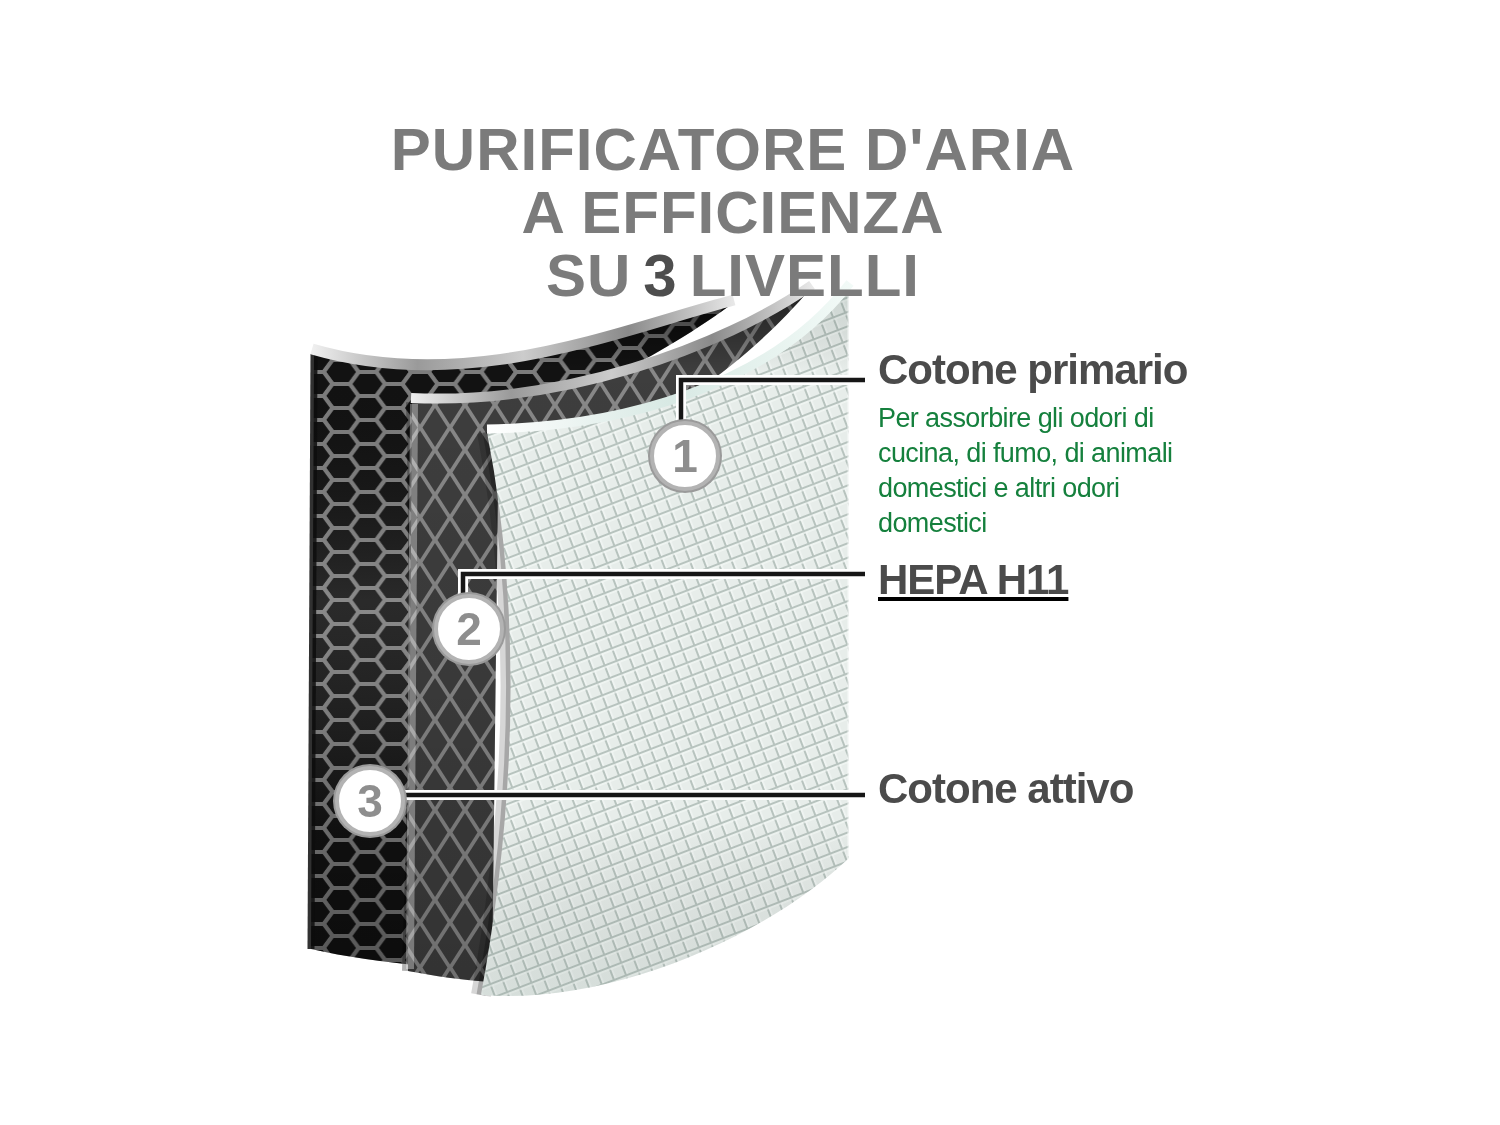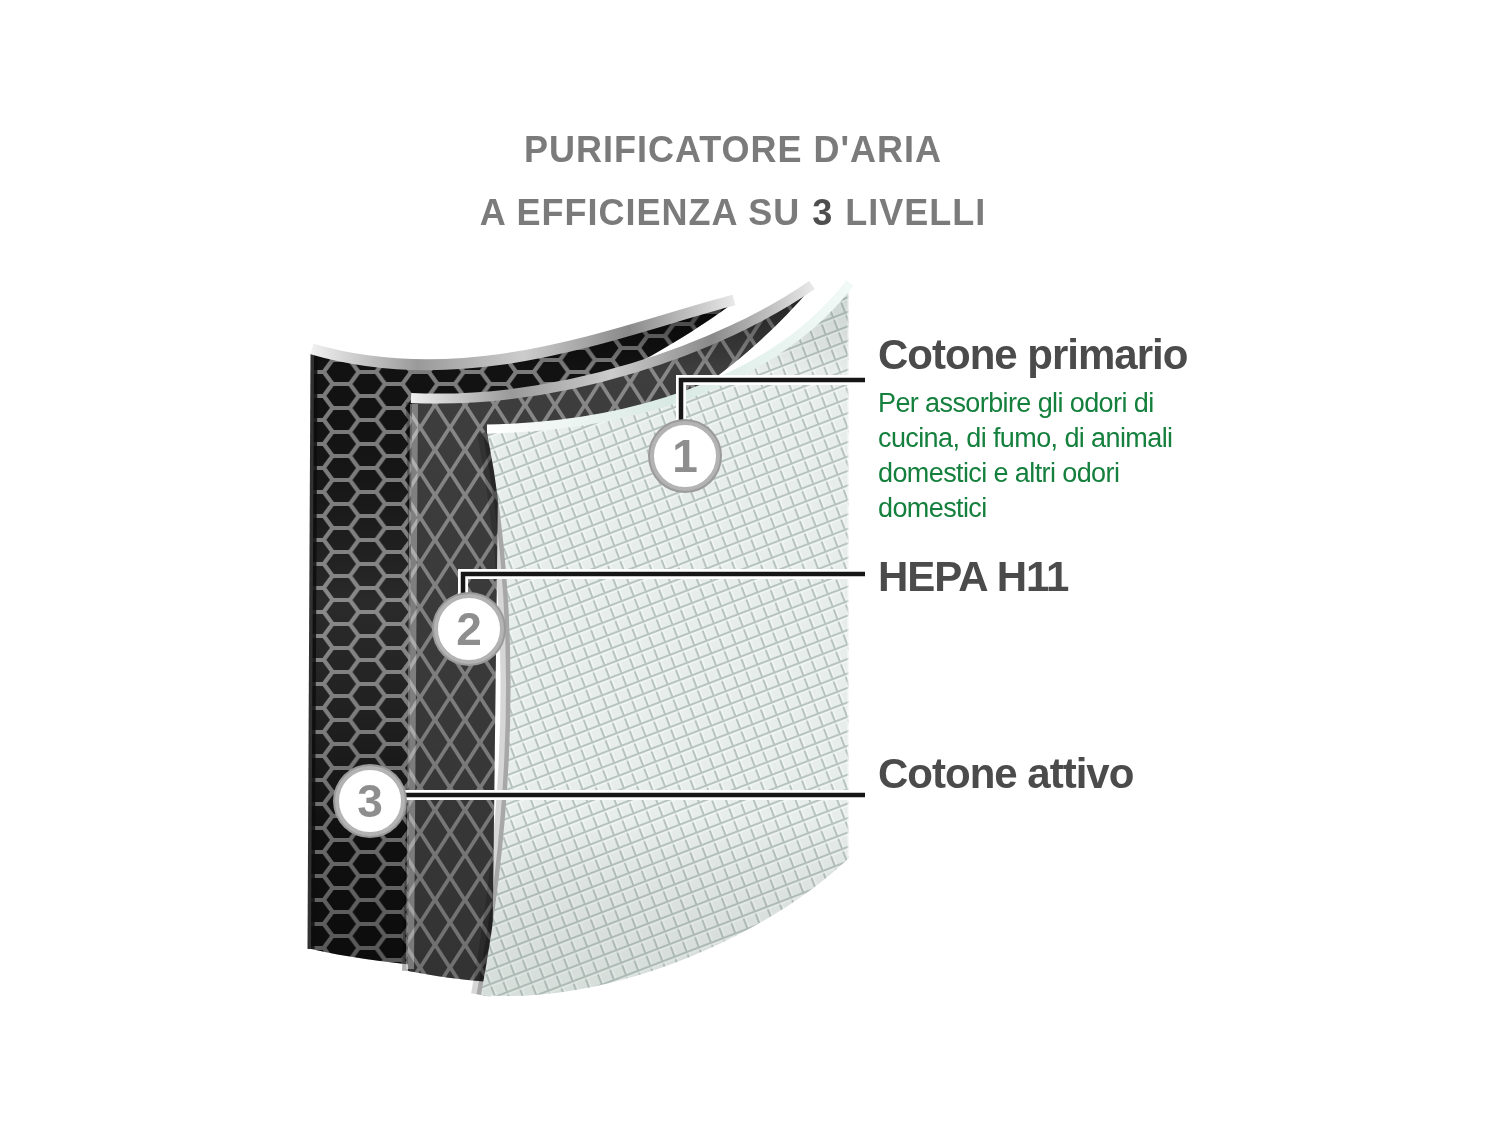--- a/index.html
+++ b/index.html
@@ -3,35 +3,35 @@
 <meta charset="utf-8">
 <style>
   html,body{margin:0;padding:0;background:#ffffff;}
   .canvas{
     position:relative;width:1500px;height:1125px;background:#ffffff;overflow:hidden;
     font-family:"Liberation Sans", sans-serif;
   }
   
   .title{
     position:absolute;left:333px;top:118px;width:800px;text-align:center;
-    color:#7b7b7b;font-weight:bold;font-size:36px;line-height:63px;letter-spacing:1px;
+    color:#7b7b7b;font-weight:bold;font-size:60px;line-height:63px;letter-spacing:1px;
   }
   .title .num{color:#4e4e4e;margin:0 12px;}
   
-  .annotation{position:absolute;left:878px;width:360px;}
+  .annotation{position:absolute;left:878px;width:360px;margin-top:15px;}
   .annotation h2{
     margin:0 0 10px 0;font-size:42px;line-height:42px;letter-spacing:-1px;
     color:#4b4b4b;font-weight:bold;
   }
   .annotation .body{
     font-size:27px;line-height:35px;letter-spacing:-0.6px;color:#15803d;
     white-space:pre-line;
   }
   #ann-0{top:334px;}
-  #ann-1{top:556px;}
+  #ann-1{top:544px;text-decoration:underline;}
   #ann-2{top:753px;}
   
   .badge{
     position:absolute;width:62px;height:62px;border-radius:50%;
     background:#ffffff;border:4px solid #b3b3b3;box-shadow:0 0 0 2px #9a9a9a;
     display:flex;align-items:center;justify-content:center;
     color:#8e8e8e;font-size:46px;font-weight:600;line-height:1;
   }
   #badge-1{left:650px;top:421px;}
   #badge-2{left:434px;top:594px;}

